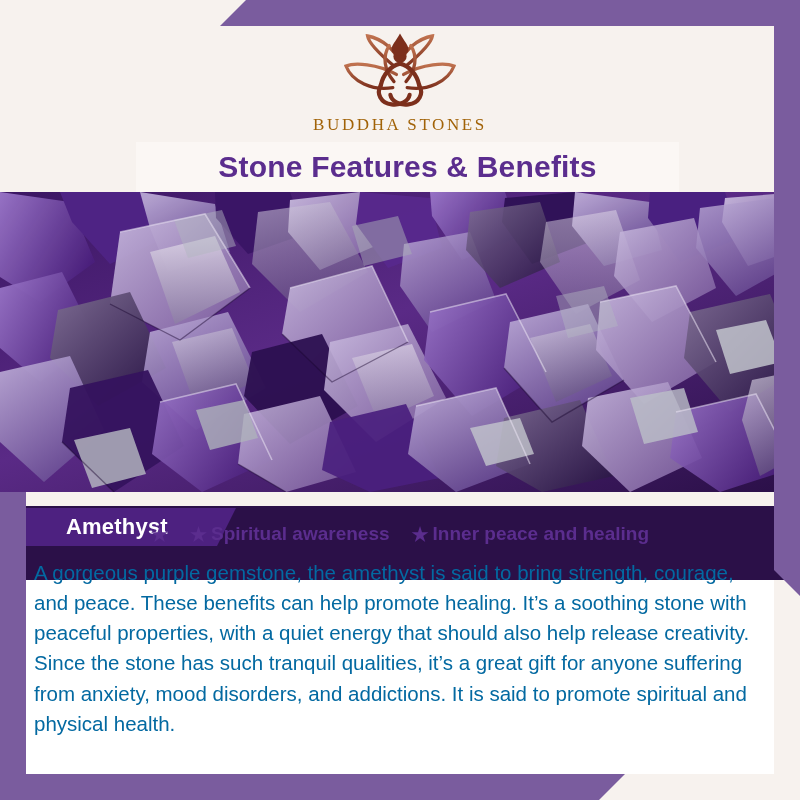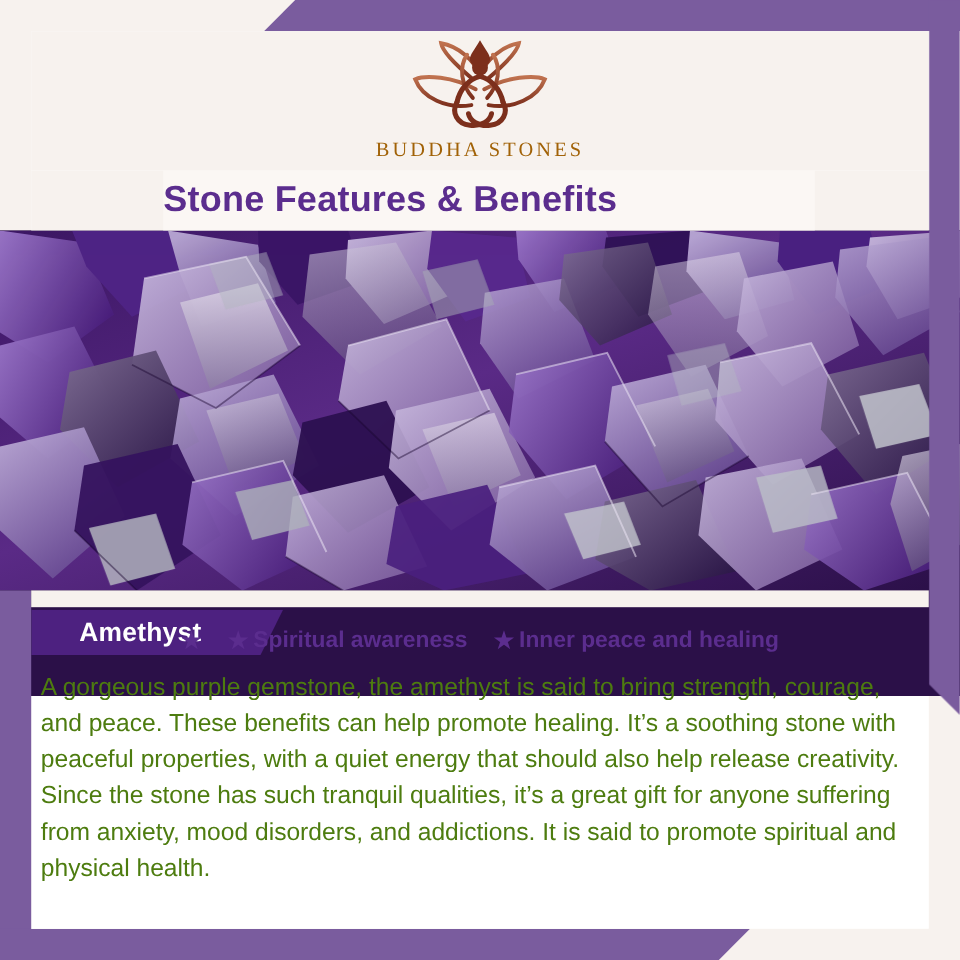--- a/index.html
+++ b/index.html
@@ -93,21 +93,21 @@
     background: #f7f2ee;
     z-index: 3;
   }
   .title-plate {
     position: absolute;
     top: 0; left: 110px; right: 95px;
     height: 50px;
     background: #fbf7f4;
     display: flex;
     align-items: center;
-    justify-content: flex-start;
+    justify-content: center;
   }
   .title-text {
     font-size: 30px;
     font-weight: bold;
     color: #5b2d8e;
     letter-spacing: 0.2px;
     line-height: 1;
     white-space: nowrap;
   }
 
@@ -172,21 +172,21 @@
   }
   .benefit .star { font-size: 19px; line-height: 1; }
 
   
   .body-copy {
     position: absolute;
     top: 558px; left: 34px; right: 28px;
     z-index: 4;
     font-size: 20.5px;
     line-height: 1.47;
-    color: #4d7c0f;
+    color: #0369a1;
     font-weight: 500;
   }
 </style>
 </head>
 <body>
 
 <div id="card">
 
   <div class="inner-panel"></div>
 

